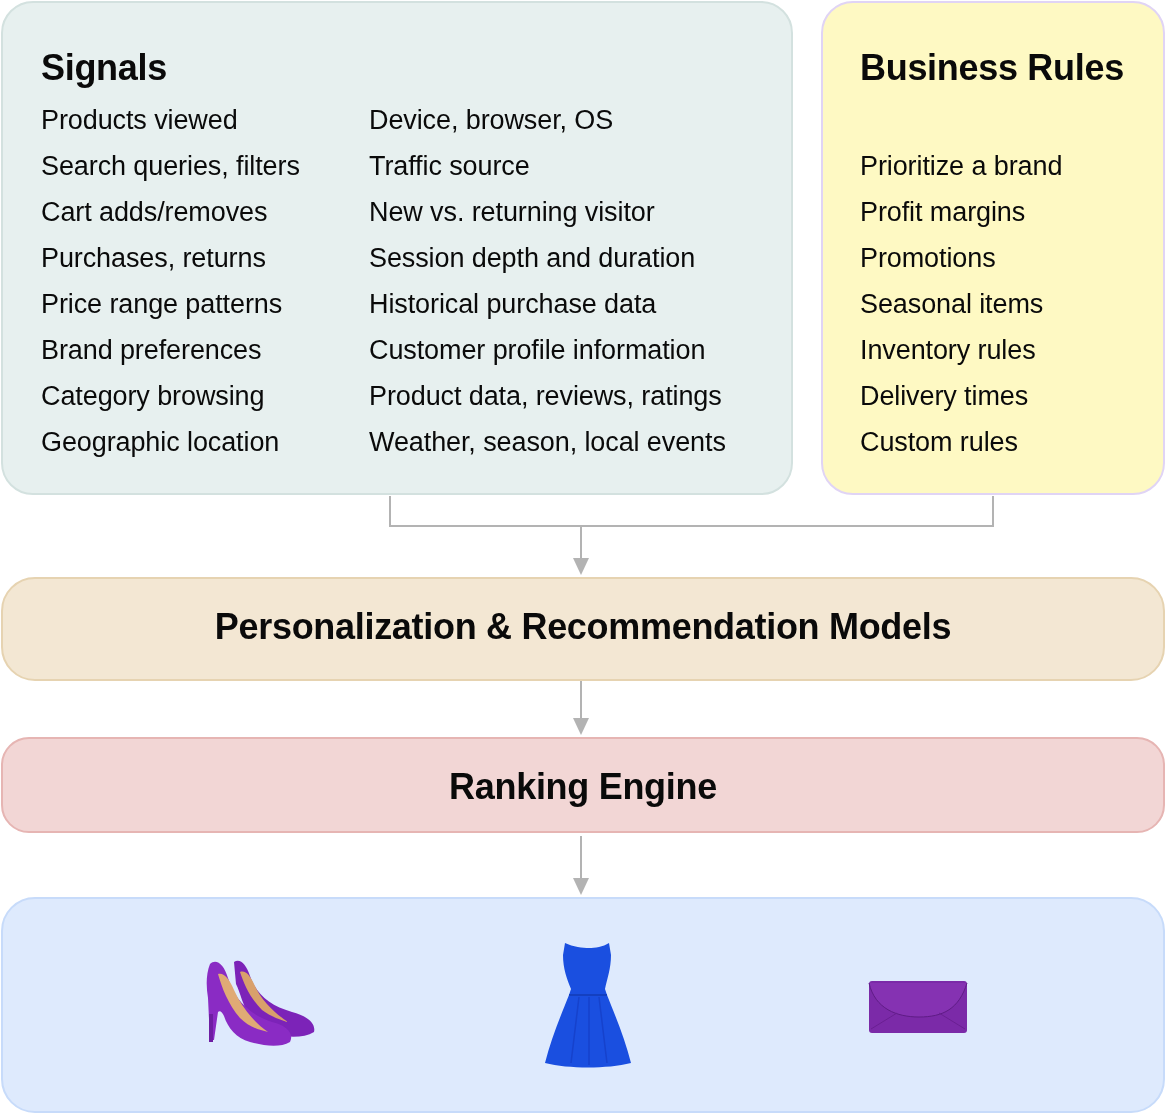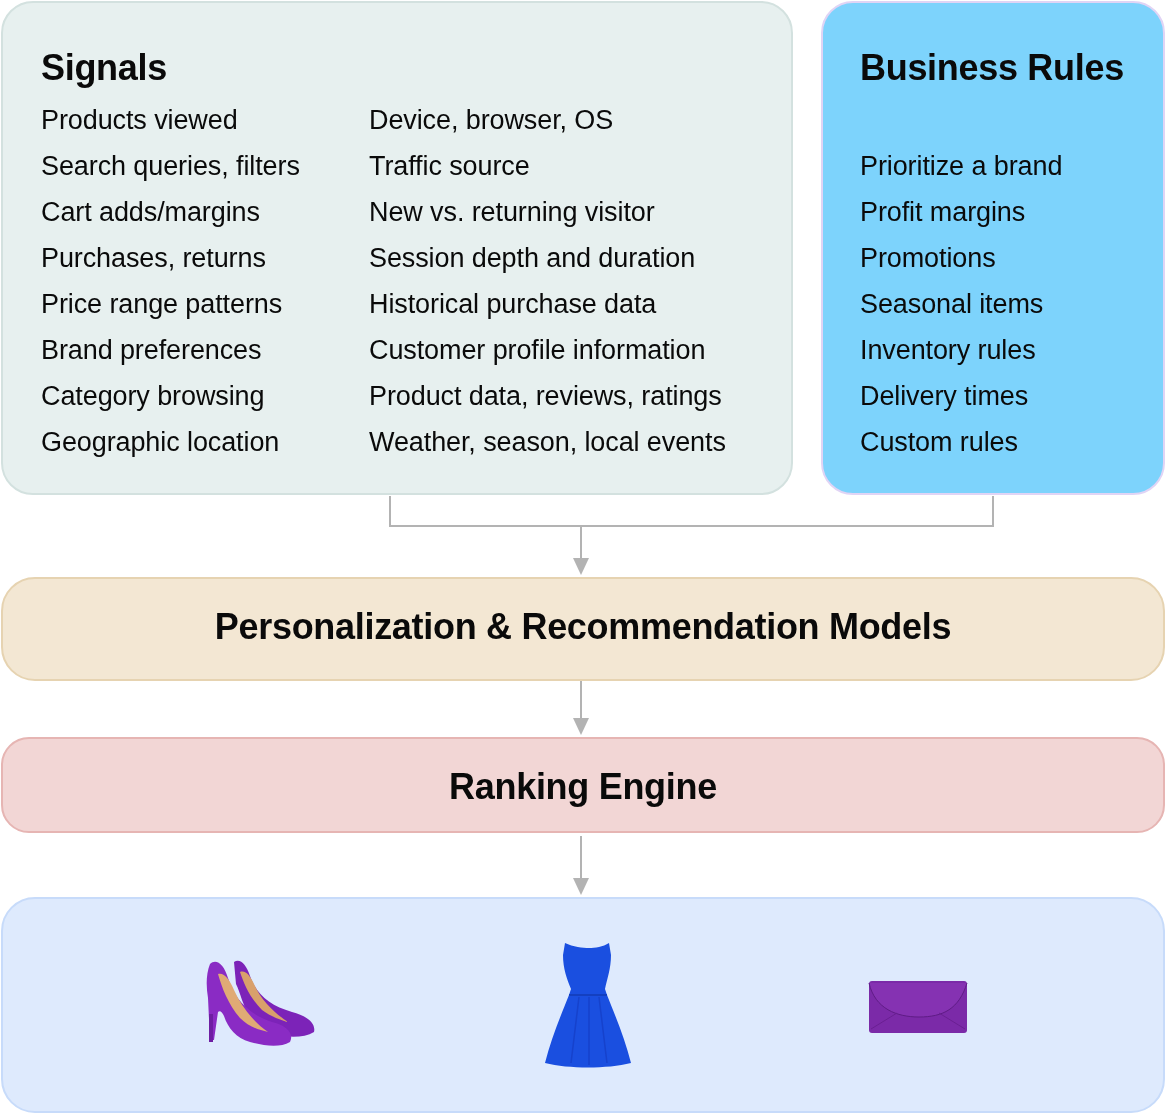--- a/index.html
+++ b/index.html
@@ -1,21 +1,21 @@
 <!DOCTYPE html>
 <html><head>
 <meta charset="utf-8">
 <style>
   * { box-sizing: border-box; margin: 0; padding: 0; }
   html, body { width: 1166px; height: 1114px; background: #ffffff; overflow: hidden; }
   body { position: relative; font-family: "Liberation Sans", "DejaVu Sans", sans-serif; color: #0a0a0a; }
 
   .box { position: absolute; border-radius: 32px; border: 2px solid; }
   .signals { left: 1px; top: 1px; width: 792px; height: 494px; background: #e7f0ef; border-color: #d3e1df; }
-  .rules { left: 821px; top: 1px; width: 344px; height: 494px; background: #7dd3fc; border-color: #e0d4f5; }
+  .rules { left: 821px; top: 1px; width: 344px; height: 494px; background: #fef9c3; border-color: #e0d4f5; }
   .models { left: 1px; top: 577px; width: 1164px; height: 104px; background: #f3e7d3; border-color: #e6d3b1; border-radius: 34px; }
   .ranking { left: 1px; top: 737px; width: 1164px; height: 96px; background: #f2d6d5; border-color: #e6b5b3; border-radius: 28px; }
   .output { left: 1px; top: 897px; width: 1164px; height: 216px; background: #deeafd; border-color: #c7dbfa; border-radius: 34px; }
 
   .title { position: absolute; font-size: 36px; font-weight: 700; letter-spacing: -0.3px; }
   .item { position: absolute; font-size: 27px; white-space: nowrap; letter-spacing: -0.1px; }
 
   .center-label { position: absolute; left: 0; right: 0; text-align: center; font-size: 36px; font-weight: 700; letter-spacing: -0.3px; }
 
   svg.connectors { position: absolute; left: 0; top: 0; pointer-events: none; }
@@ -23,21 +23,21 @@
   .product { position: absolute; }
 </style>
 </head>
 <body>
 
 <div class="box signals">
   <div class="title" style="left:38px; top:44px;">Signals</div>
   <div>
     <div class="item" style="left:38px; top:102px;">Products viewed</div>
     <div class="item" style="left:38px; top:148px;">Search queries, filters</div>
-    <div class="item" style="left:38px; top:194px;">Cart adds/margins</div>
+    <div class="item" style="left:38px; top:194px;">Cart adds/removes</div>
     <div class="item" style="left:38px; top:240px;">Purchases, returns</div>
     <div class="item" style="left:38px; top:286px;">Price range patterns</div>
     <div class="item" style="left:38px; top:332px;">Brand preferences</div>
     <div class="item" style="left:38px; top:378px;">Category browsing</div>
     <div class="item" style="left:38px; top:424px;">Geographic location</div>
   </div>
   <div>
     <div class="item" style="left:366px; top:102px;">Device, browser, OS</div>
     <div class="item" style="left:366px; top:148px;">Traffic source</div>
     <div class="item" style="left:366px; top:194px;">New vs. returning visitor</div>

